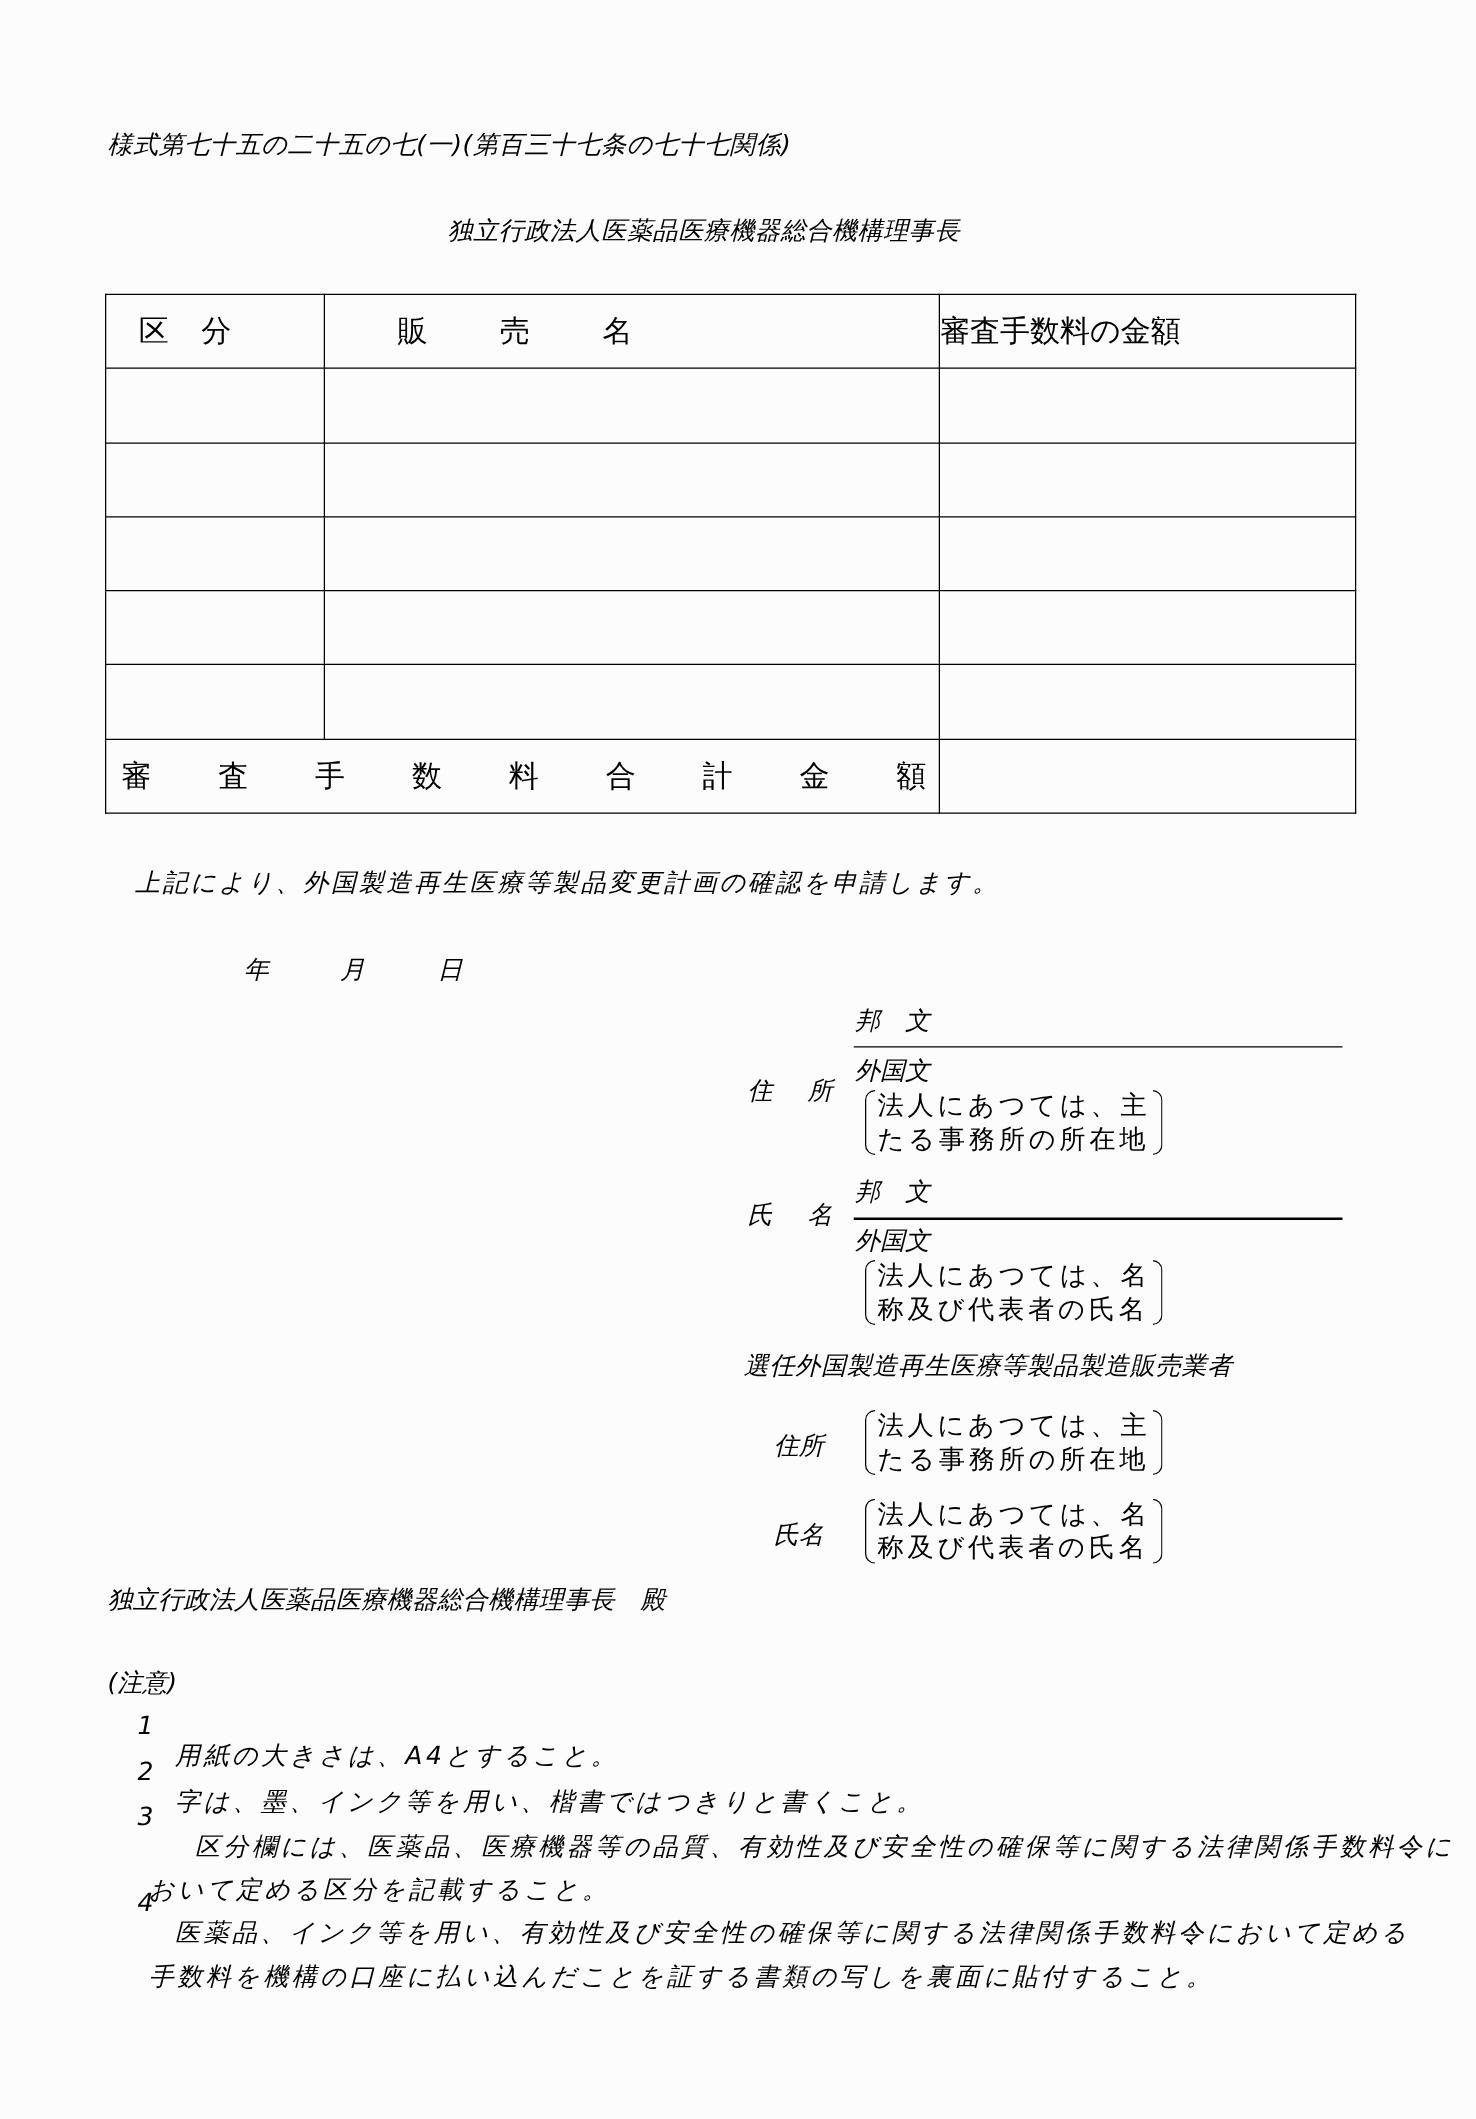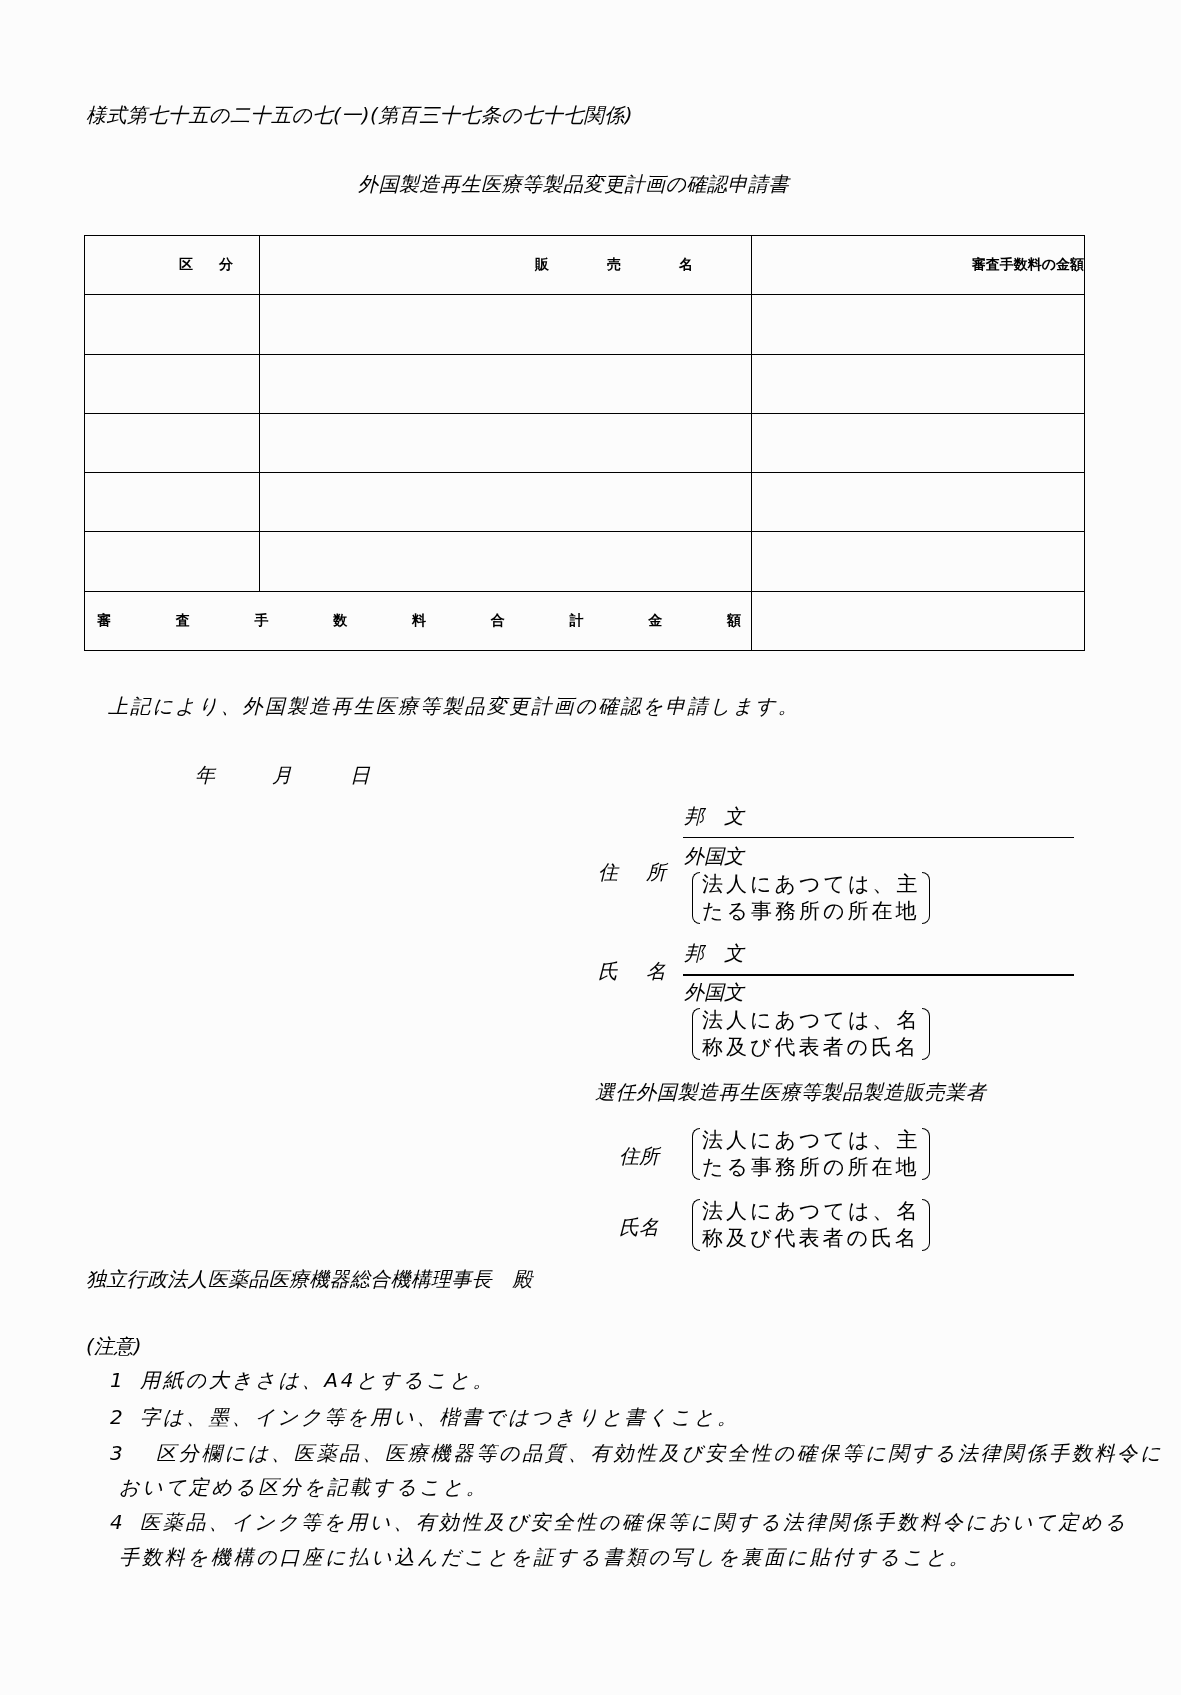--- a/index.html
+++ b/index.html
@@ -10,47 +10,47 @@
   }
   .abs { position: absolute; white-space: nowrap; line-height: 1; font-style: italic; }
   .t20 { font-size: 20px; }
 
   
   .fee-table {
     position: absolute; left: 84px; top: 235px; width: 1000px; height: 415px;
     border-collapse: collapse; table-layout: fixed;
   }
   .fee-table td, .fee-table th {
-    border: 1.5px solid #000; padding: 0; font-weight: bold;
-    font-size: 14px; text-align: right; vertical-align: middle;
+    border: 1.5px solid #000; padding: 0; font-weight: normal;
+    font-size: 24px; text-align: left; vertical-align: middle;
   }
   .fee-table tr { height: 59.3px; }
   .spread { display: flex; justify-content: space-between; padding: 0 10px 0 12px; }
   .spread span { display: inline-block; }
   .hdr-sales { letter-spacing: 58px; padding-left: 58px; }
   .hdr-cat { letter-spacing: 26px; padding-left: 26px; }
 
   .uline { position: absolute; height: 0; border-top: 1.5px solid #000; }
   .paren {
     position: absolute; font-size: 21px; line-height: 27px; white-space: nowrap;
     padding: 0 10px; letter-spacing: 3px;
   }
   .paren::before, .paren::after {
     content: ""; position: absolute; top: 1px; bottom: 1px; width: 7px;
     border: 1.5px solid #000;
   }
   .paren::before { left: 0; border-right: none; border-radius: 8px 0 0 8px; }
   .paren::after { right: 0; border-left: none; border-radius: 0 8px 8px 0; }
-  .note { letter-spacing: 2.8px; }
+  .note { letter-spacing: 2.8px; margin-top: 24px; }
 </style>
 </head>
 <body>
 
 <div class="abs t20" style="left:86px; top:105px; letter-spacing:0.5px;">様式第七十五の二十五の七(一)(第百三十七条の七十七関係)</div>
-<div class="abs t20" style="left:358px; top:174px; letter-spacing:0.5px;">外国製造再生医療等製品変更計画の確認申請書</div>
+<div class="abs t20" style="left:358px; top:174px; letter-spacing:0.5px;">独立行政法人医薬品医療機器総合機構理事長</div>
 
 <table class="fee-table">
   <colgroup>
     <col style="width:175px">
       <col style="width:492px">
       <col style="width:333px">
   </colgroup>
   <tbody>
       <tr>
     <th><span class="hdr-cat">区分</span></th>

